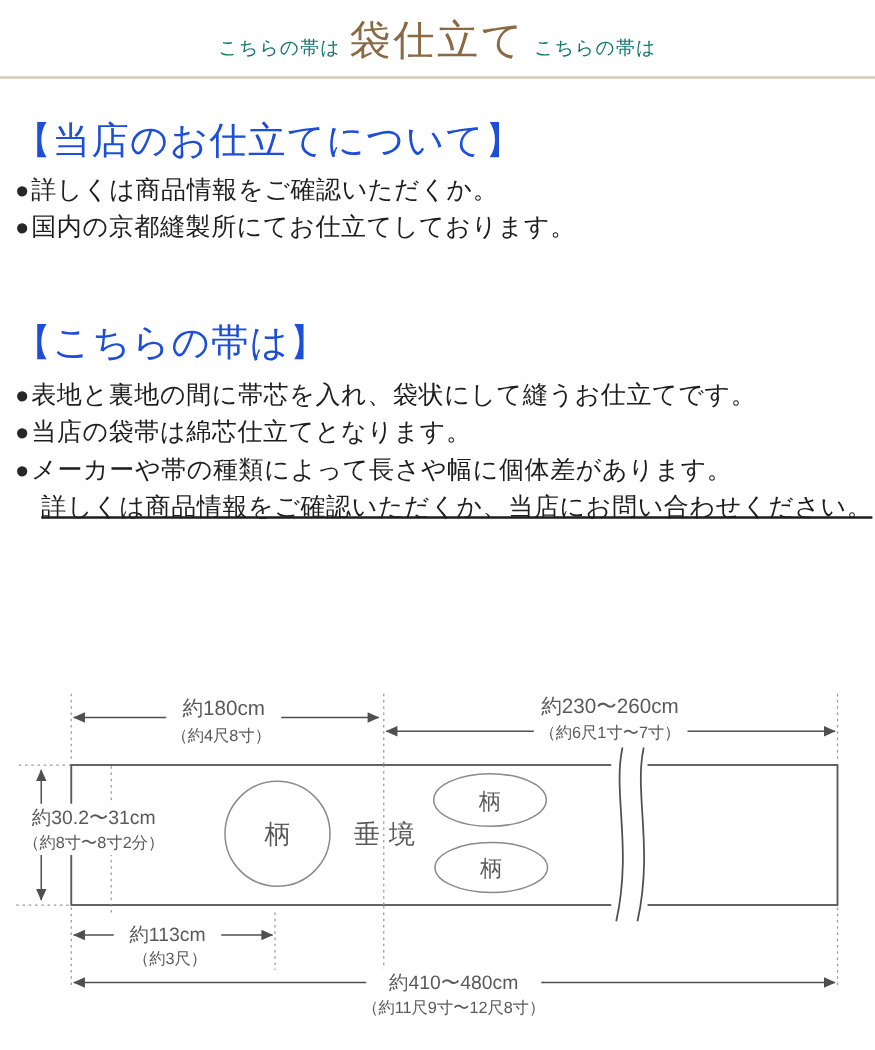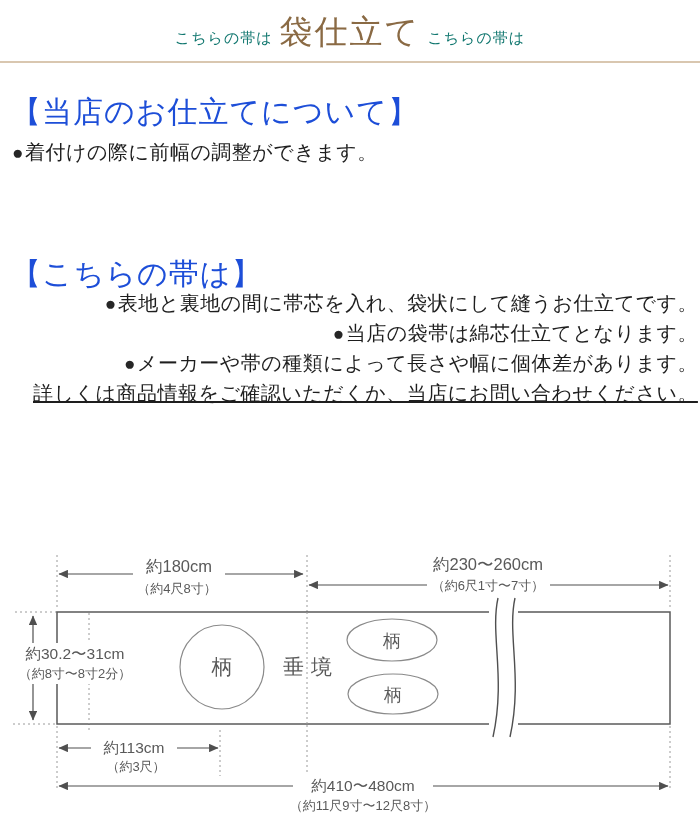--- a/index.html
+++ b/index.html
@@ -25,21 +25,21 @@
     background:#d9c7b0;border:0;margin:0;
   }
   .section-title{
     position:absolute;left:11px;
     font-size:30px;color:#1d4ed8;letter-spacing:1px;white-space:nowrap;
   }
   #s1-title{top:92px;}
   #s2-title{top:254px;}
   .bullet-list{position:absolute;left:12px;margin:0;padding:0;list-style:none;}
   #s1-list{top:139px;}
-  #s2-list{top:290px;text-align:right;}
+  #s2-list{top:303px;}
   .bullet-list li{
     height:30px;line-height:26px;
     font-size:20px;color:#1e1e1e;letter-spacing:0.5px;white-space:nowrap;
   }
   .bullet-list li .bm{
     font-size:19px;color:#262626;margin-right:1px;
   }
   .bullet-list li.note{padding-left:21px;text-decoration:underline;}
   .diagram{position:absolute;top:540px;left:0;width:700px;height:300px;}
   .dg-text{
@@ -50,21 +50,22 @@
 </head>
 <body>
 
 <div class="main-title">
   <span class="t-small">こちらの帯は</span><span class="t-big">袋仕立て</span><span class="t-small">こちらの帯は</span>
 </div>
 <div class="title-rule"></div>
 
 <div class="section-title" id="s1-title">【当店のお仕立てについて】</div>
 <ul class="bullet-list" id="s1-list">
-  <li><span class="bm">●</span><span>着付けの際に前幅の調整ができます。</span></li>
+  <li><span class="bm">●</span><span>詳しくは商品情報をご確認いただくか。</span></li>
+  <li><span class="bm">●</span><span>国内の京都縫製所にてお仕立てしております。</span></li>
 </ul>
 
 <div class="section-title" id="s2-title">【こちらの帯は】</div>
 <ul class="bullet-list" id="s2-list">
   <li><span class="bm">●</span><span>表地と裏地の間に帯芯を入れ、袋状にして縫うお仕立てです。</span></li>
   <li><span class="bm">●</span><span>当店の袋帯は綿芯仕立てとなります。</span></li>
   <li><span class="bm">●</span><span>メーカーや帯の種類によって長さや幅に個体差があります。</span></li>
   <li class="note">詳しくは商品情報をご確認いただくか、当店にお問い合わせください。</li>
 </ul>
 

